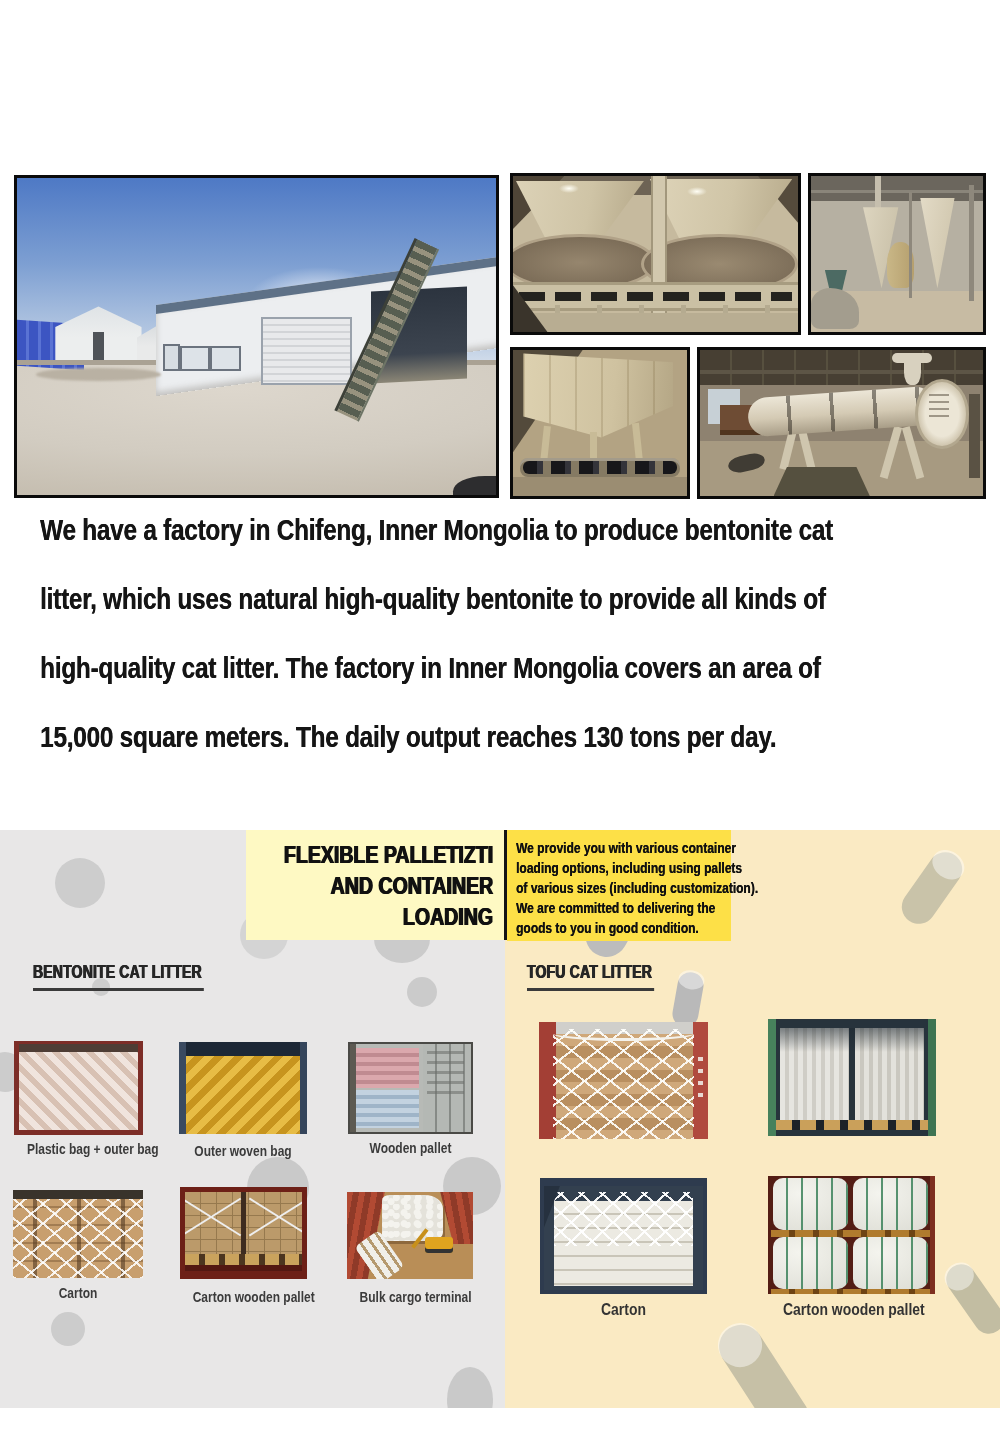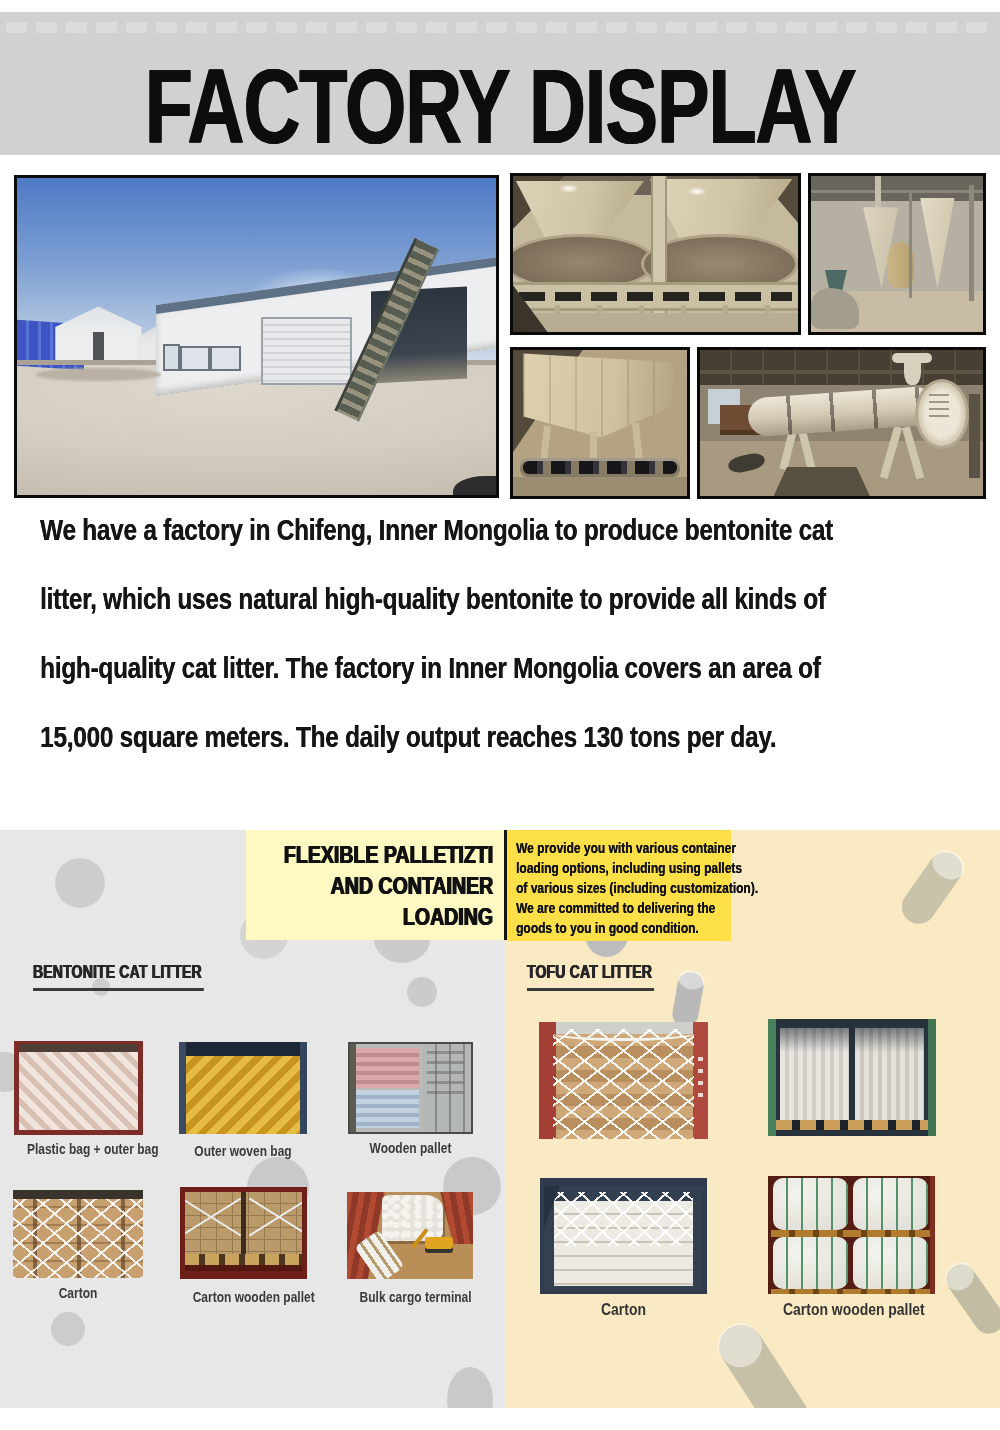--- a/index.html
+++ b/index.html
@@ -249,24 +249,20 @@
   .t4-b4{left:51%;top:52%;width:45%;height:44%;}
   .t4-slat{left:2%;top:46%;width:96%;height:6%;background:repeating-linear-gradient(90deg,#b07b2e 0 18px,#6e4414 18px 24px);}
   .t4-slatb{left:2%;top:96%;width:96%;height:4%;background:repeating-linear-gradient(90deg,#b07b2e 0 18px,#6e4414 18px 24px);}
   .t4-redge{right:0;top:0;width:3%;height:100%;background:#7e2f1f;}
 </style>
 </head>
 <body>
 
 <div id="canvas">
 
-  <div id="banner" class="abs">
-    <div id="banner-dashes" class="abs"></div>
-    <div id="page-title" class="abs">FACTORY DISPLAY</div>
-  </div>
 
   <div id="ph-yard" class="ph">
     <div class="y-sky"></div>
     <div class="y-cloud"></div>
     <div class="y-ground"></div>
     <div class="y-tarp"></div>
     <div class="y-fence"></div>
     <div class="y-shedA">
         <i></i>
       </div>

